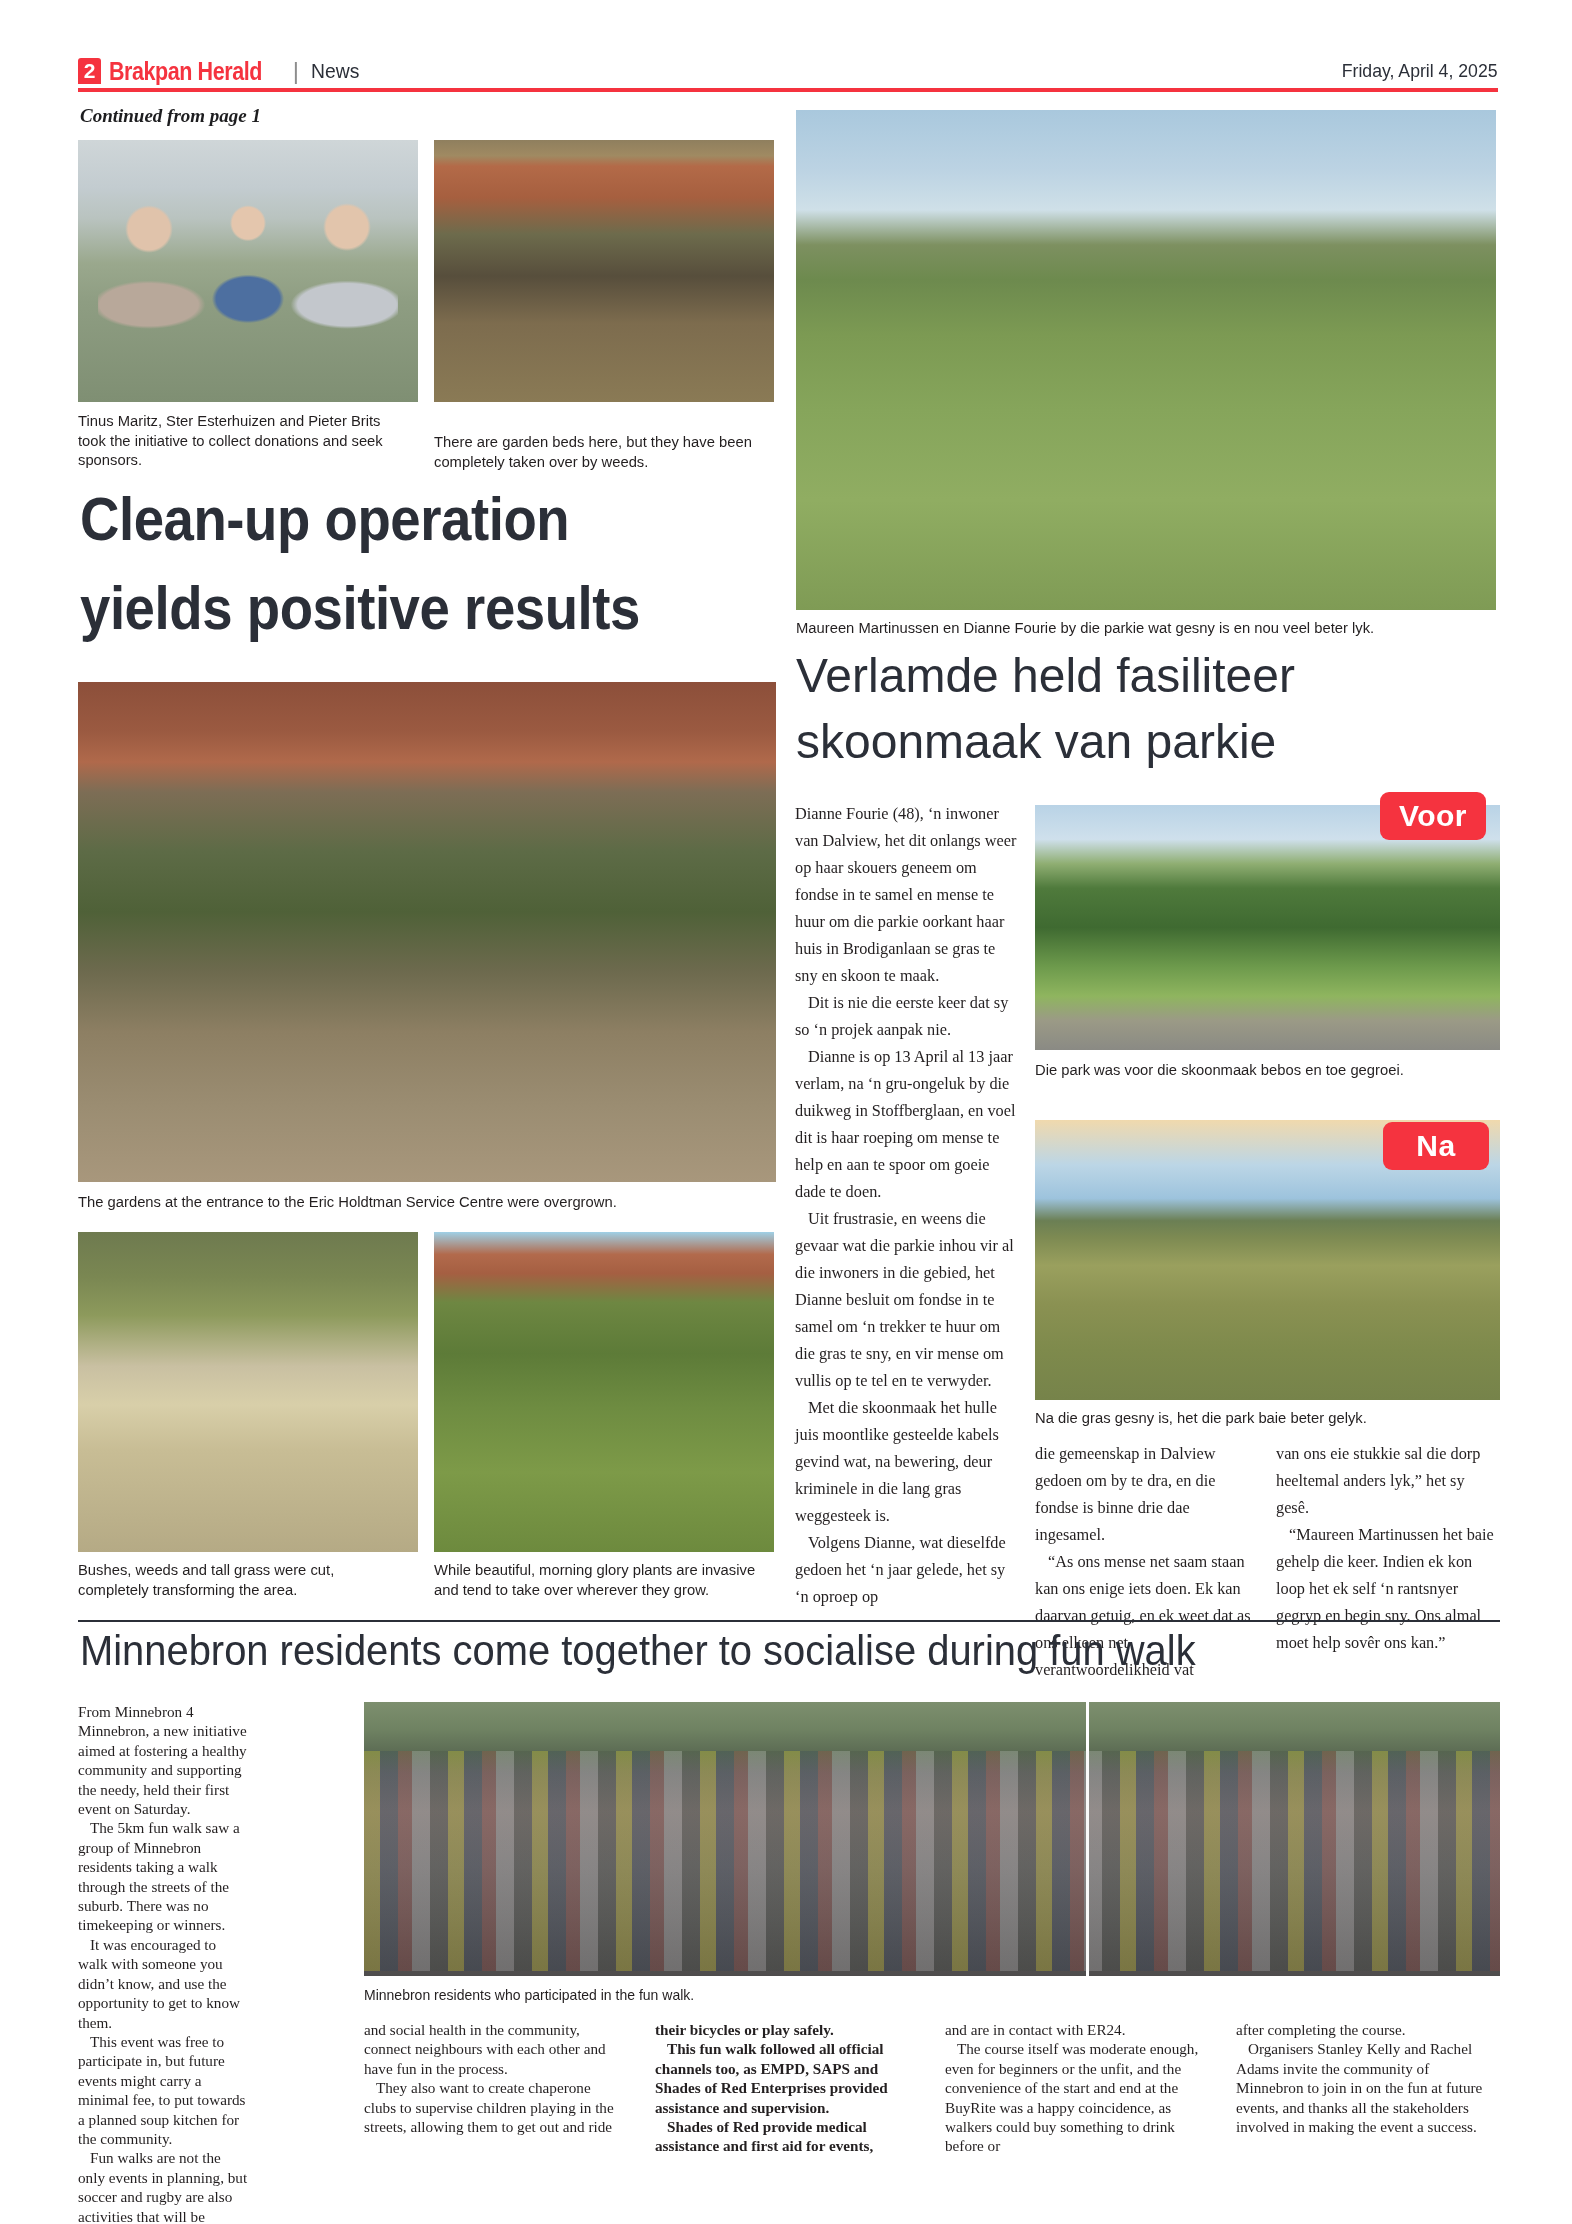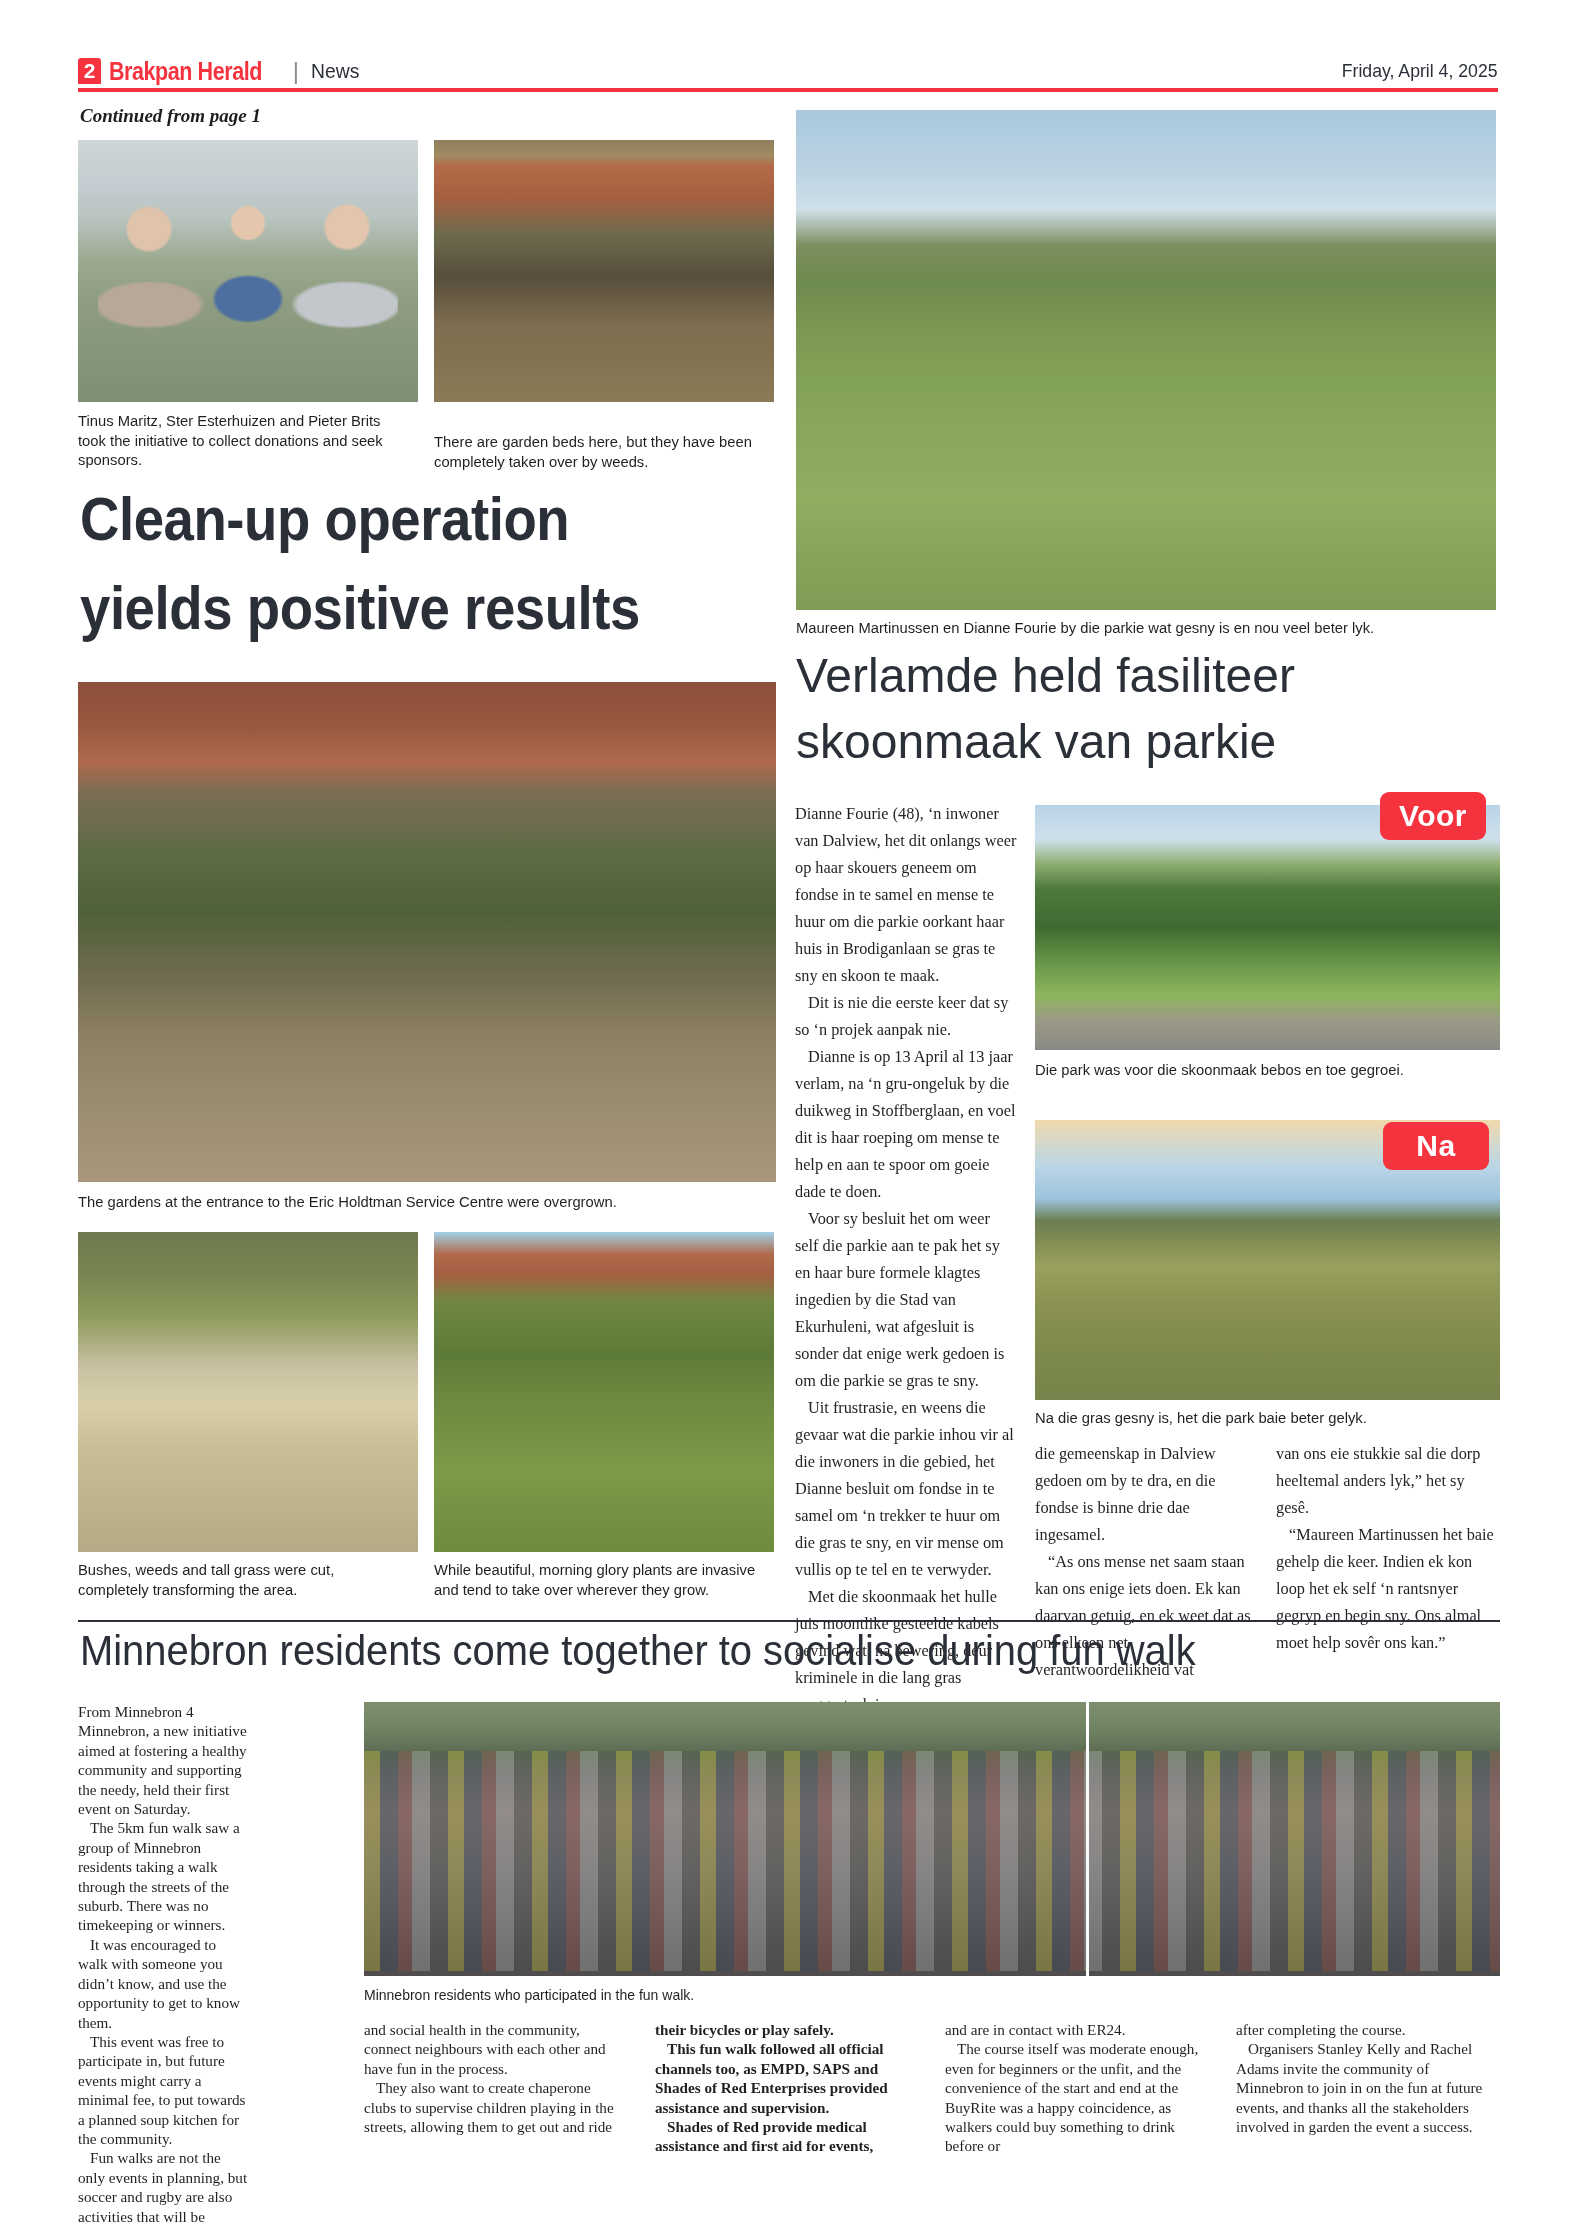--- a/index.html
+++ b/index.html
@@ -283,21 +283,20 @@
   </div>
   <div class="caption" style="left:796px; top:618px; width:704px;">Maureen Martinussen en Dianne Fourie by die parkie wat gesny is en nou veel beter lyk.</div>
 
   <div class="hl-light" style="left:796px; top:650px; width:720px; font-size:48px;">Verlamde held fasiliteer</div>
   <div class="hl-light" style="left:796px; top:716px; width:720px; font-size:48px;">skoonmaak van parkie</div>
 
   <div class="bodycol" style="left:795px; top:800px; width:222px;">
     <p class="first">Dianne Fourie (48), ‘n inwoner van Dalview, het dit onlangs weer op haar skouers geneem om fondse in te samel en mense te huur om die parkie oorkant haar huis in Brodiganlaan se gras te sny en skoon te maak.</p>
     <p>Dit is nie die eerste keer dat sy so ‘n projek aanpak nie.</p>
     <p>Dianne is op 13 April al 13 jaar verlam, na ‘n gru-ongeluk by die duikweg in Stoffberglaan, en voel dit is haar roeping om mense te help en aan te spoor om goeie dade te doen.</p>
-    <p>Voor sy besluit het om weer self die parkie aan te pak het sy en haar bure formele klagtes ingedien by die Stad van Ekurhuleni, wat afgesluit is sonder dat enige werk gedoen is om die parkie se gras te sny.</p>
     <p>Uit frustrasie, en weens die gevaar wat die parkie inhou vir al die inwoners in die gebied, het Dianne besluit om fondse in te samel om ‘n trekker te huur om die gras te sny, en vir mense om vullis op te tel en te verwyder.</p>
     <p>Met die skoonmaak het hulle juis moontlike gesteelde kabels gevind wat, na bewering, deur kriminele in die lang gras weggesteek is.</p>
     <p>Volgens Dianne, wat dieselfde gedoen het ‘n jaar gelede, het sy ‘n oproep op</p>
   </div>
 
   <div class="photo ph-voor" style="left:1035px; top:805px; width:465px; height:245px;">
   </div>
   <div class="badge" style="left:1380px; top:792px; width:106px; height:48px; font-size:30px;">Voor</div>
   <div class="caption" style="left:1035px; top:1060px; width:465px;">Die park was voor die skoonmaak bebos en toe gegroei.</div>
 
@@ -345,16 +344,16 @@
     <p>Shades of Red provide medical assistance and first aid for events,</p>
   </div>
 
   <div class="bodycol-sm" style="left:945px; top:2020px; width:262px;">
     <p class="first">and are in contact with ER24.</p>
     <p>The course itself was moderate enough, even for beginners or the unfit, and the convenience of the start and end at the BuyRite was a happy coincidence, as walkers could buy something to drink before or</p>
   </div>
 
   <div class="bodycol-sm" style="left:1236px; top:2020px; width:264px;">
     <p class="first">after completing the course.</p>
-    <p>Organisers Stanley Kelly and Rachel Adams invite the community of Minnebron to join in on the fun at future events, and thanks all the stakeholders involved in garden the event a success.</p>
+    <p>Organisers Stanley Kelly and Rachel Adams invite the community of Minnebron to join in on the fun at future events, and thanks all the stakeholders involved in making the event a success.</p>
   </div>
 
 </div>
 
 </body></html>

